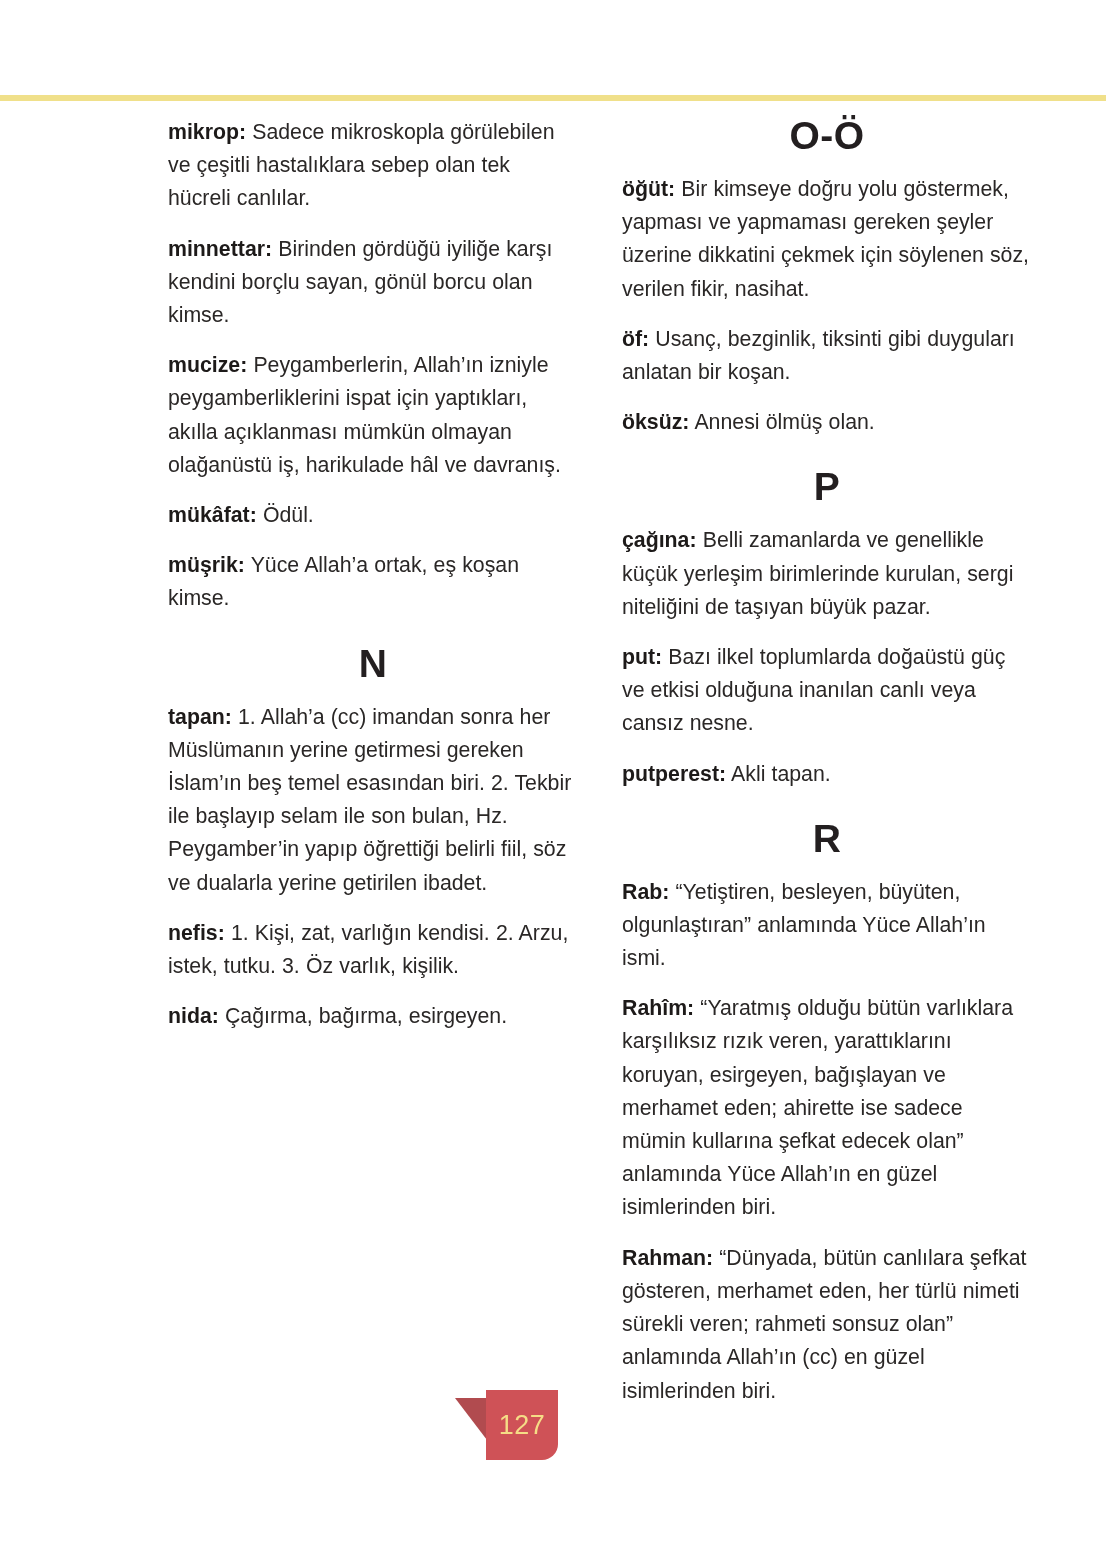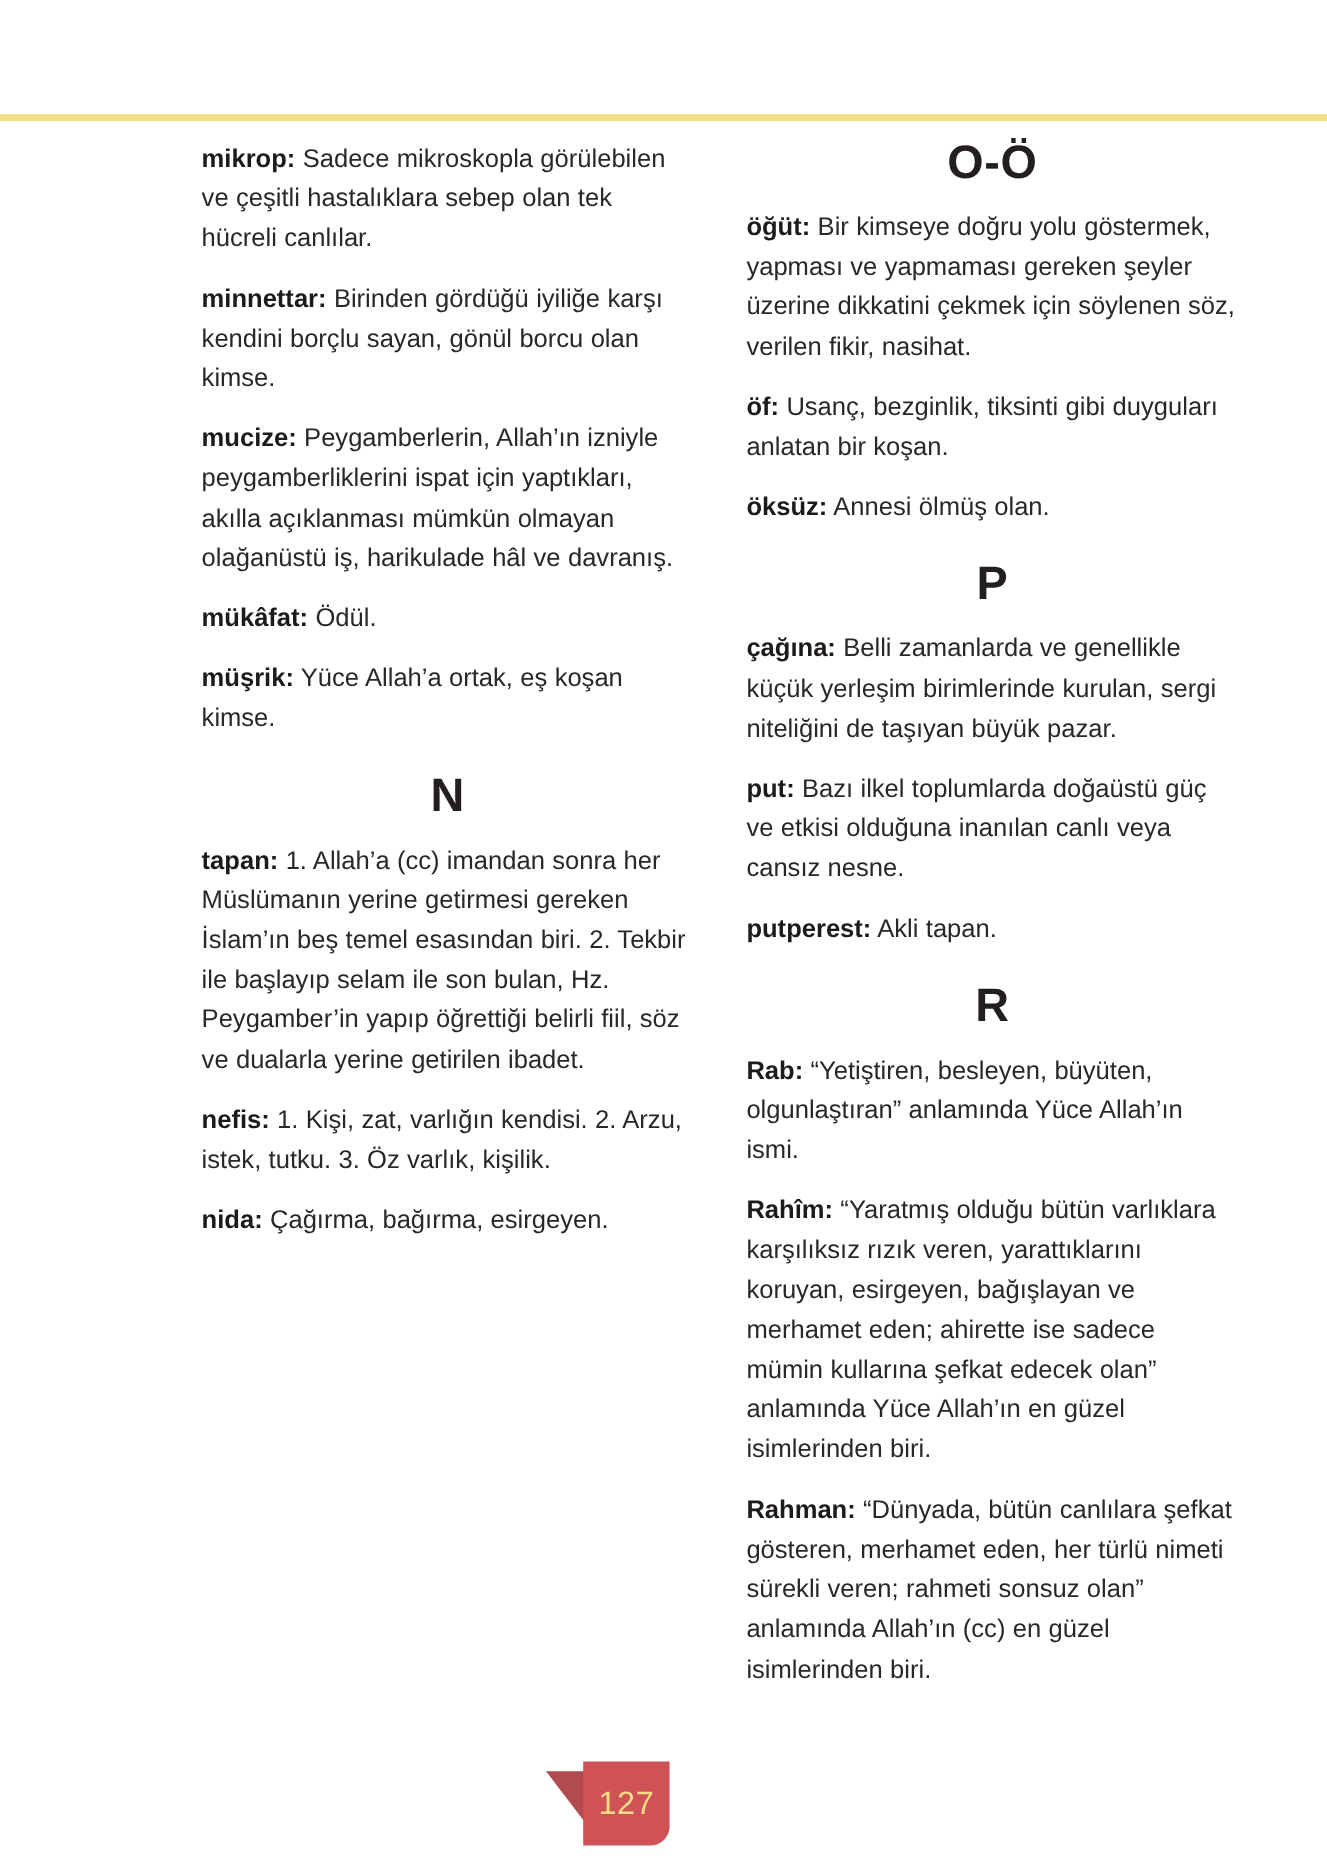--- a/index.html
+++ b/index.html
@@ -71,21 +71,21 @@
   }
   .entry .term {
     font-weight: bold;
     color: #1d1a19;
   }
 
   
   #page-number-badge {
     position: absolute;
     left: 0;
-    top: 1468px;
+    top: 1390px;
     width: 1006px;
     height: 80px;
     pointer-events: none;
   }
   #page-number-badge .badge-wrap {
     position: relative;
     width: 110px;
     height: 70px;
     margin: 0 auto;
     left: 7px;

